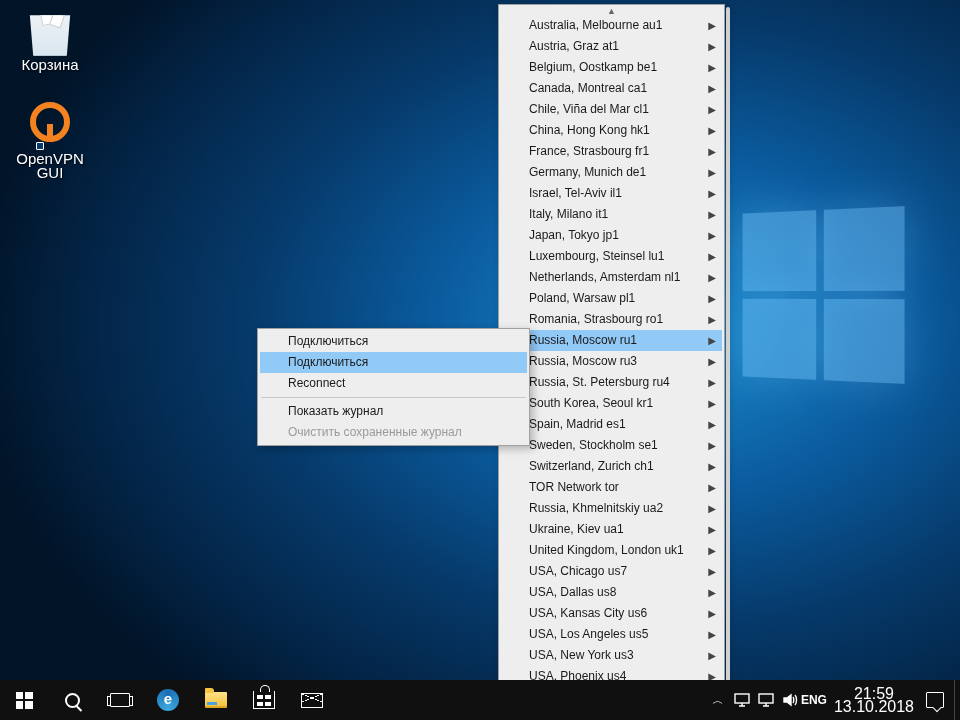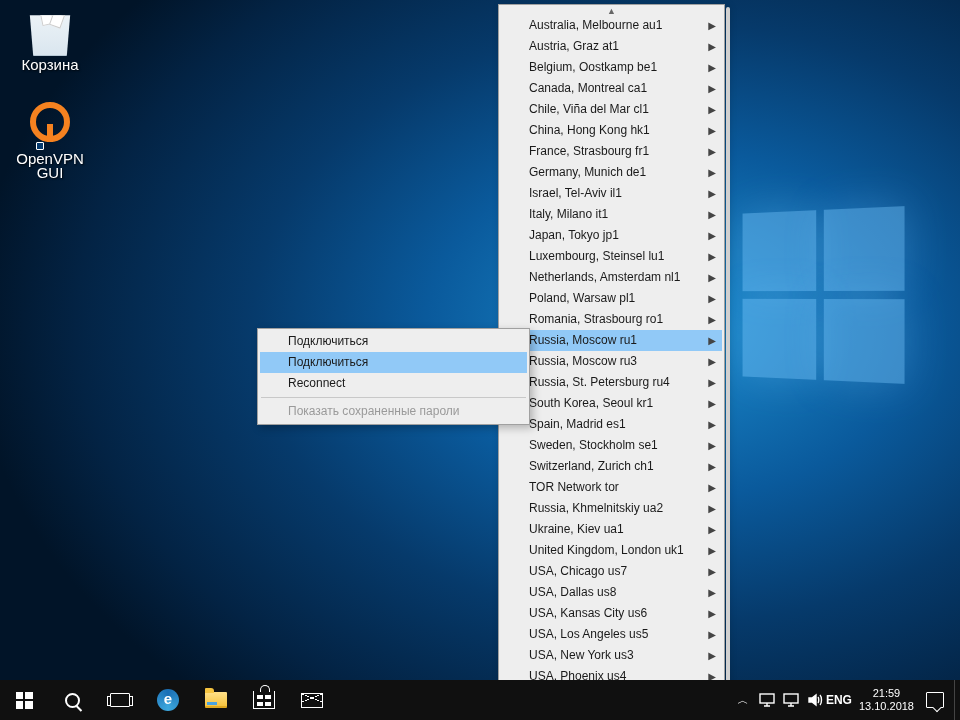--- a/index.html
+++ b/index.html
@@ -114,21 +114,21 @@
 .store-ico .q3{bottom:2px;left:3px;width:6px;height:4px;} .store-ico .q4{bottom:2px;right:3px;width:6px;height:4px;}
 
 .mail-ico { width:22px; height:15px; border:1.5px solid #fff; position:relative; }
 .mail-ico::after { content:''; position:absolute; top:0; left:0; right:0; height:8px; background:linear-gradient(to bottom right, transparent 48%, #fff 48%, #fff 52%, transparent 52%), linear-gradient(to bottom left, transparent 48%, #fff 48%, #fff 52%, transparent 52%); }
 
 .tray { margin-left: auto; display: flex; align-items: center; height: 40px; }
 .tray-ico { width: 24px; height: 40px; display:flex; align-items:center; justify-content:center; cursor:pointer; font-size:13px; }
 .tray-ico svg { width:16px; height:16px; stroke:#fff; fill:none; stroke-width:1.4; }
 .tray-chev { font-size:11px; }
 .tray-lang { font-size:12px; padding:0 6px;font-weight:bold; }
-.tray-clock { font-size:11px; text-align:center; line-height:13px; padding:0 8px; cursor:pointer; }
+.tray-clock { font-size:16px; text-align:center; line-height:13px; padding:0 8px; cursor:pointer; }
 .tray-notif { width:18px; height:16px; border:1.5px solid #fff; border-radius:1px; position:relative; margin:0 10px 0 4px; cursor:pointer; }
 .tray-notif::after { content:''; position:absolute; bottom:-4px; right:3px; width:5px; height:5px; background:#101010; border-right:1.5px solid #fff; border-bottom:1.5px solid #fff; transform:rotate(45deg); }
 .show-desktop { width:6px; height:40px; border-left:1px solid #444; cursor:pointer; }
 </style>
 </head>
 <body>
 
 <div class="desktop">
 
   <div class="win-logo">
@@ -193,21 +193,22 @@
       </div>
     <div class="menu-scroll">▼</div>
     <div class="submenu-scrollbar"></div>
   </div>
 
   <div class="context-menu" id="ctx-menu">
       <div class="menu-item"><span>Подключиться</span></div>
       <div class="menu-item selected"><span>Подключиться</span></div>
       <div class="menu-item"><span>Reconnect</span></div>
       <div class="menu-sep"></div>
-      <div class="menu-item disabled"><span>Показать сохраненные пароли</span></div>
+      <div class="menu-item"><span>Показать журнал</span></div>
+      <div class="menu-item disabled"><span>Очистить сохраненные журнал</span></div>
     </div>
 
   <div class="taskbar">
     <div class="tb-btn">
       <div class="start-logo">
           <div></div>
           <div></div>
           <div></div>
           <div></div>
         </div>

